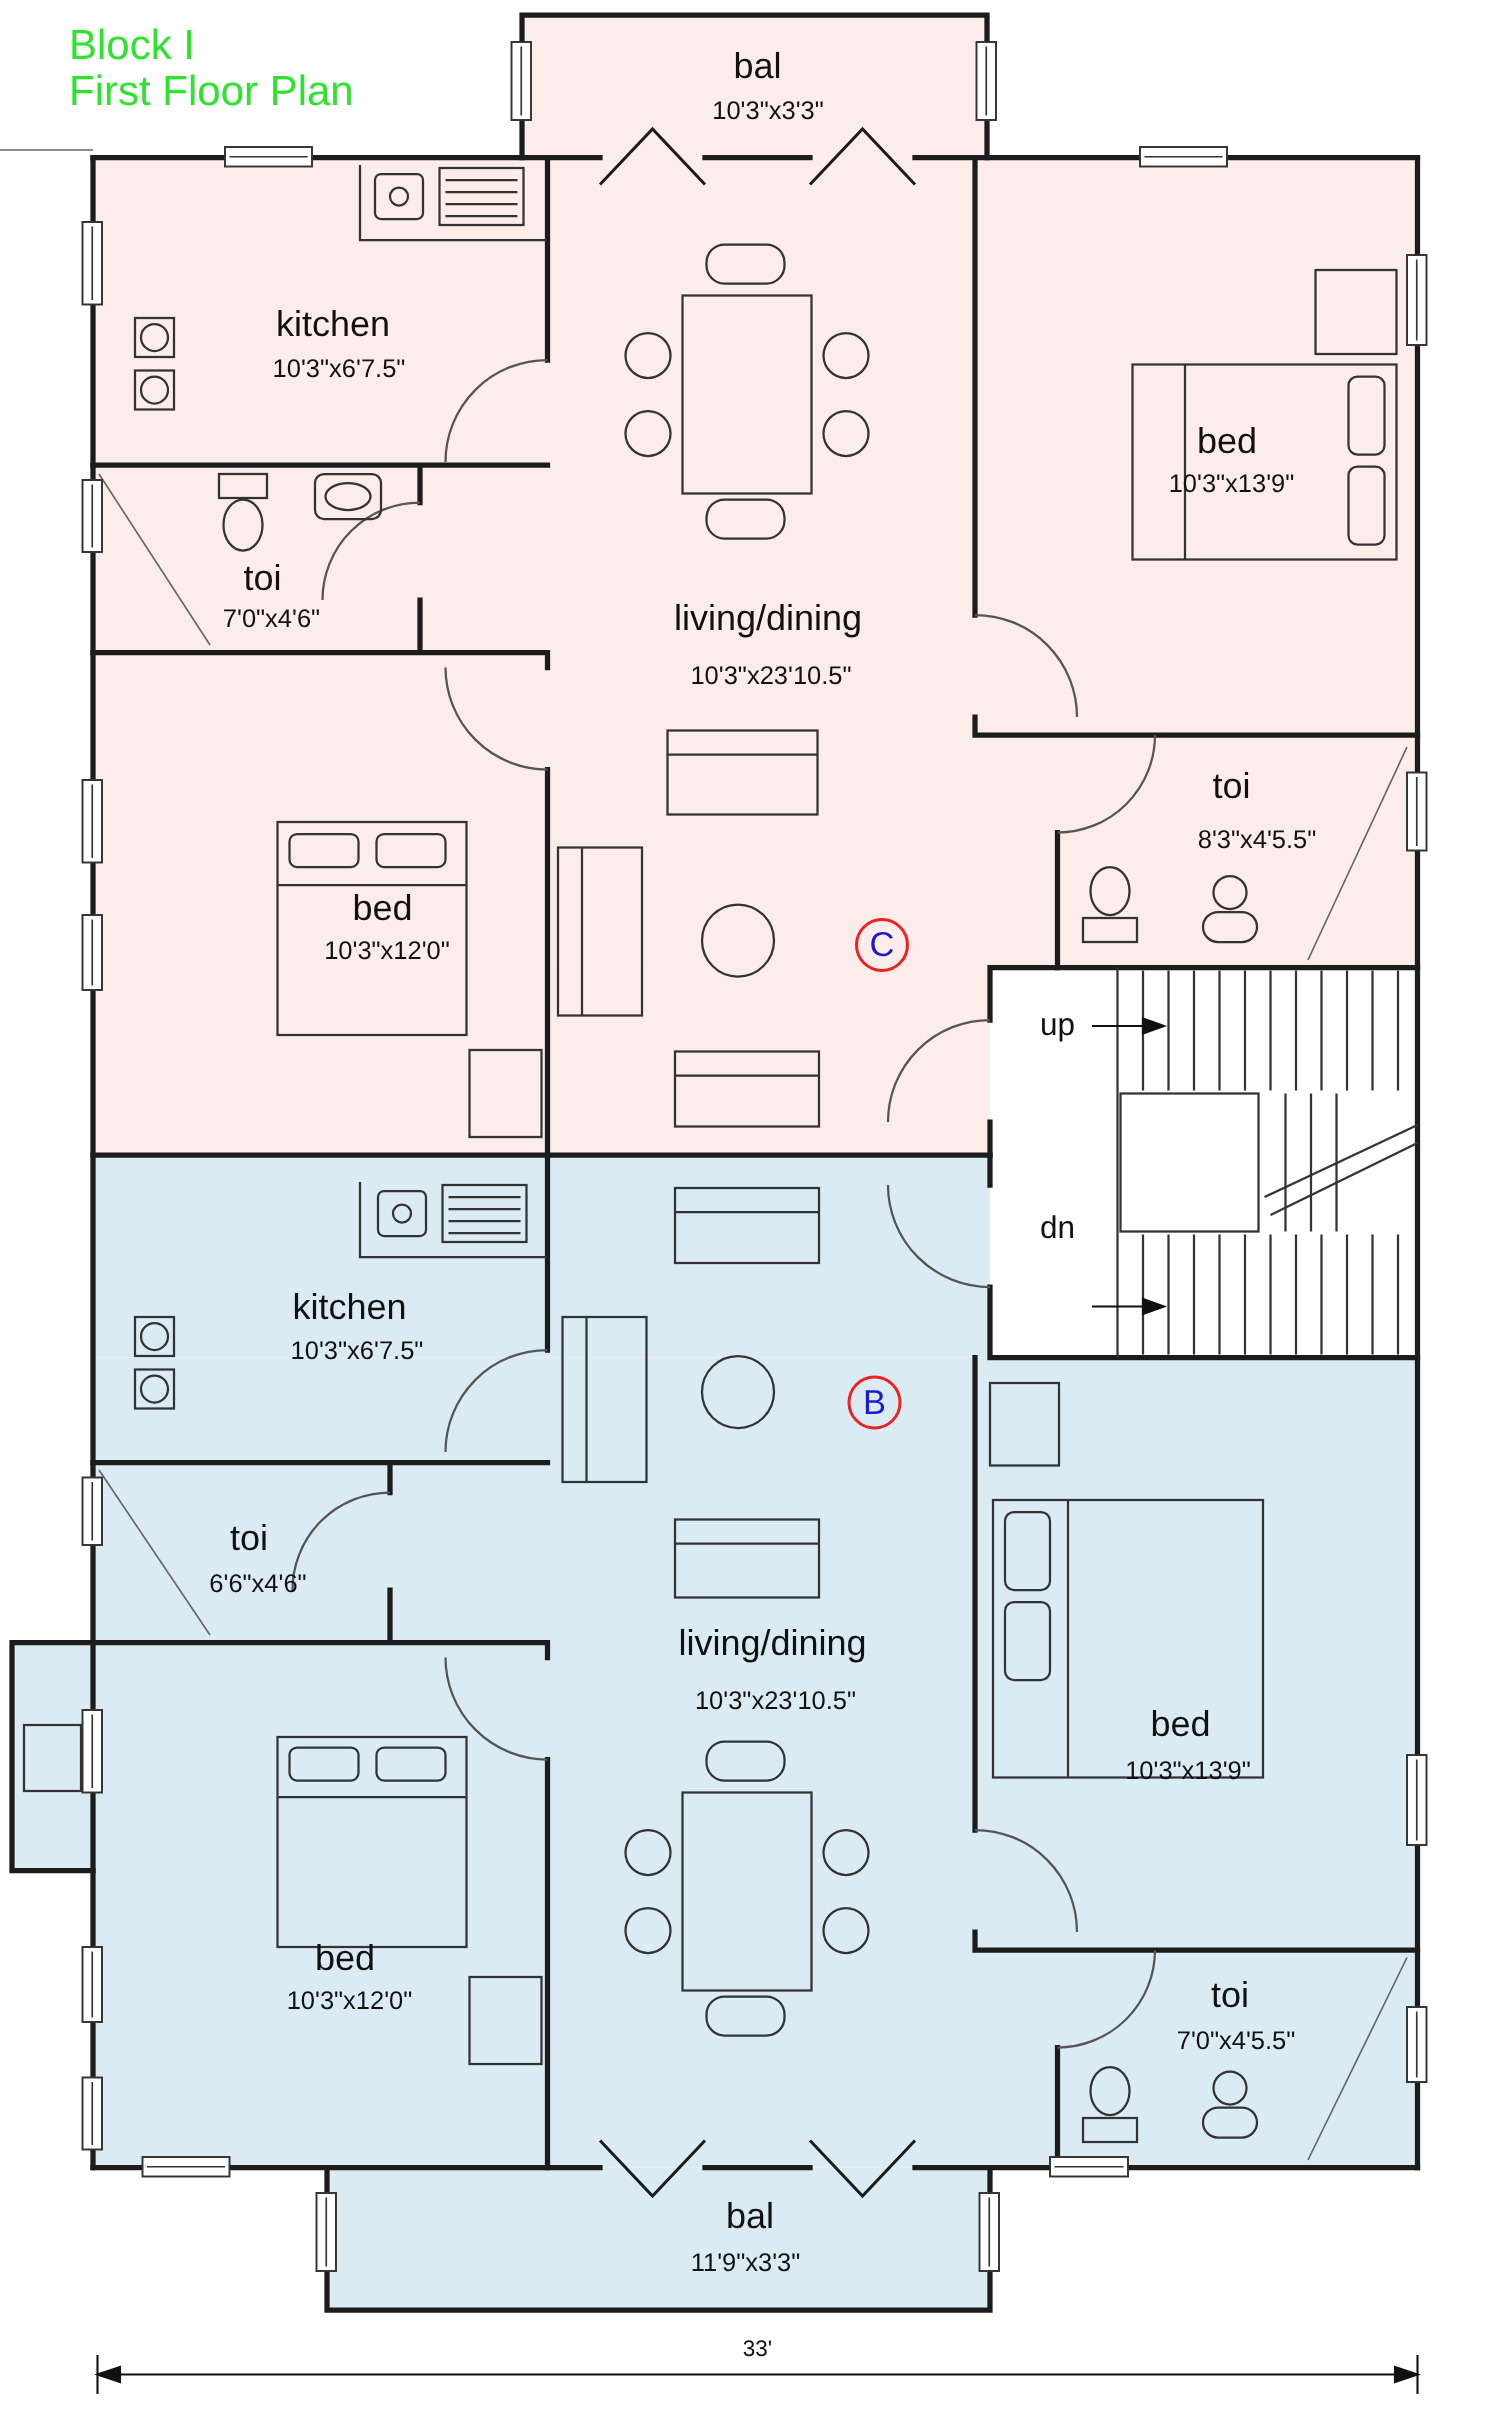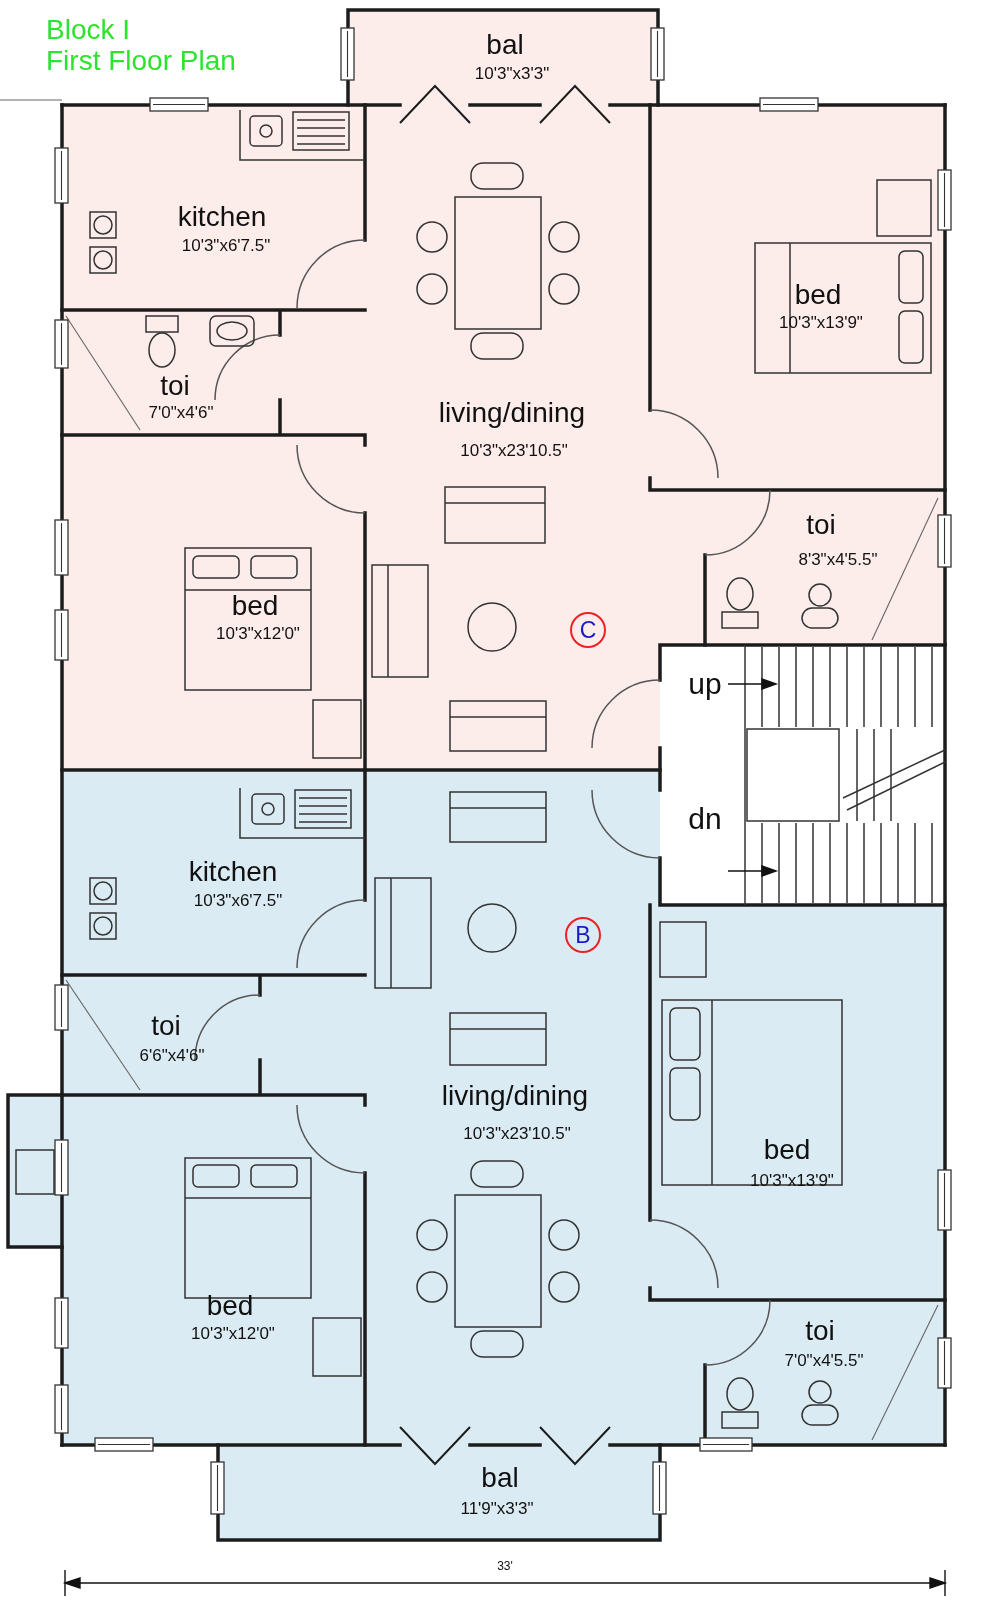--- a/index.html
+++ b/index.html
@@ -11,25 +11,25 @@
   .wall{stroke:var(--wall-black,#1c1c1c);fill:none;stroke-width:3.5;stroke-linecap:square;}
   .chev{stroke:var(--wall-black,#1c1c1c);fill:none;stroke-width:2;}
   .door{stroke:#555;fill:none;stroke-width:1.5;}
   .thin{stroke:#333;fill:none;stroke-width:1.5;}
   .hair{stroke:#666;fill:none;stroke-width:1.1;}
   .win{fill:#fff;stroke:#333;stroke-width:1.3;}
   .winln{stroke:#333;stroke-width:1.1;}
   .badge-ring{stroke:var(--badge-ring-red,#ee2222);fill:none;stroke-width:2;}
   .dimg{stroke:#111;stroke-width:1.4;fill:#111;}
   .plan-title{position:absolute;font-size:28px;line-height:1.12;color:var(--title-green,#2ee32e);white-space:nowrap;}
-  .lbl{position:absolute;transform:translate(-50%,-50%);font-size:28px;white-space:nowrap;}
+  .lbl{position:absolute;transform:translate(-50%,-50%);font-size:24px;white-space:nowrap;}
   .dim{position:absolute;transform:translate(-50%,-50%);font-size:17px;white-space:nowrap;}
-  .updn{position:absolute;transform:translate(-50%,-50%);font-size:30px;white-space:nowrap;}
+  .updn{position:absolute;transform:translate(-50%,-50%);font-size:21px;white-space:nowrap;}
   .badge-letter{position:absolute;transform:translate(-50%,-50%);font-size:23px;font-weight:500;color:var(--badge-letter-blue,#1a1acc);}
-  .dim-label{position:absolute;transform:translate(-50%,-50%);font-size:12px;white-space:nowrap;background:#fff;padding:0 4px;}
+  .dim-label{position:absolute;transform:translate(-50%,-50%);font-size:15px;white-space:nowrap;background:#fff;padding:0 4px;}
 </style>
 </head>
 <body>
 
 <div class="stage">
 
 <svg width="1000" height="1612" viewBox="0 0 1000 1612">
 
   <g stroke="none">
     <rect class="fill-c" x="348" y="10" width="310" height="95"></rect>

